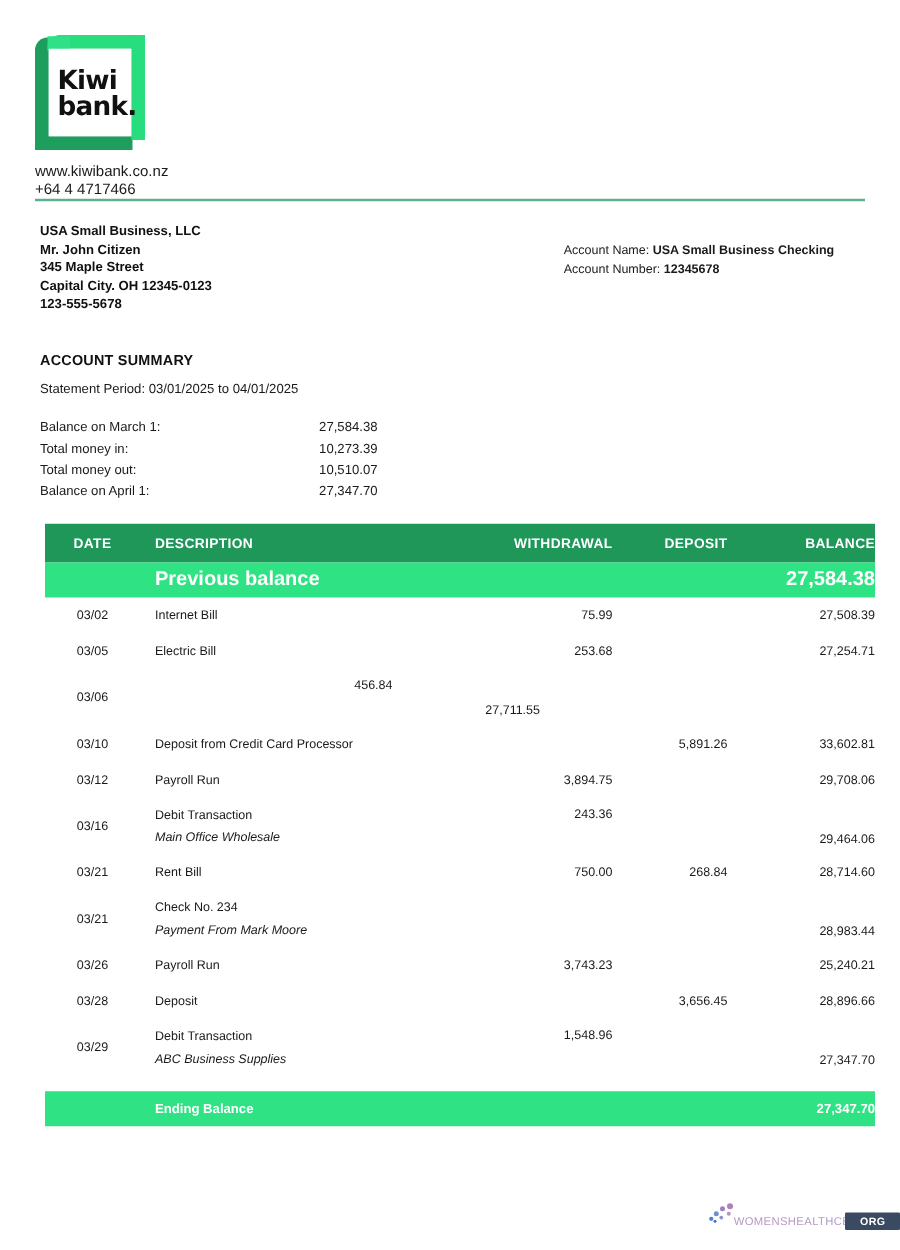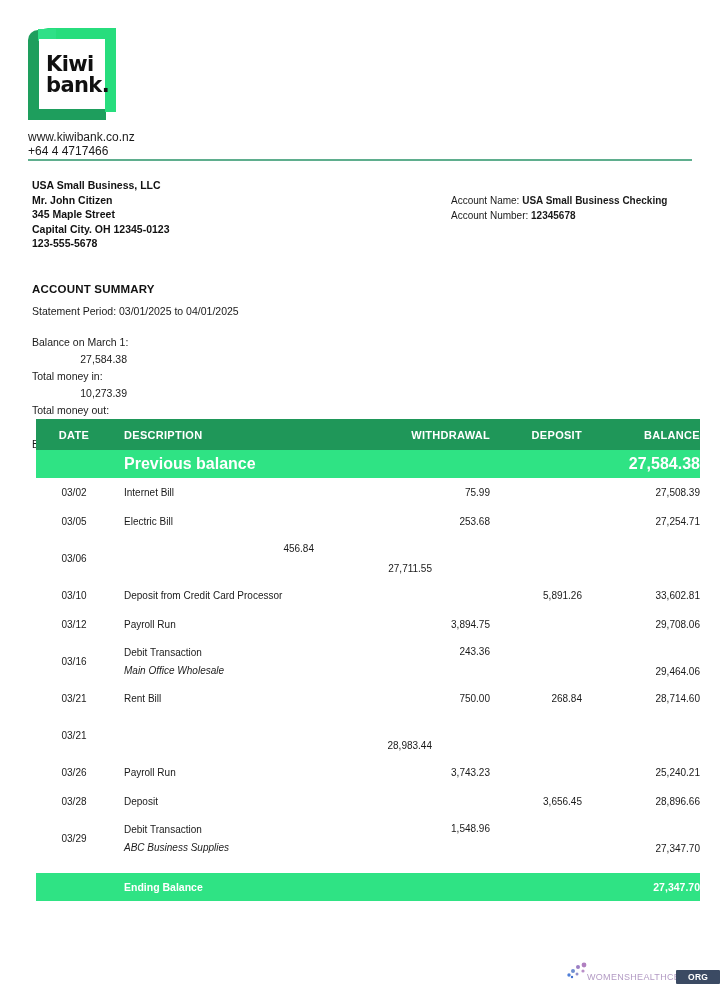--- a/index.html
+++ b/index.html
@@ -148,21 +148,20 @@
     color: #1a1a1a;
   }
   .summary-rows {
     margin-top: 17px;
   }
   .summary-row {
     display: flex;
     font-size: 10.5px;
     line-height: 17px;
     color: #1a1a1a;
-    flex-direction: column;
   }
   .summary-row .s-label { width: 175px; }
   .summary-row .s-val { width: 95px; text-align: right; }
 
   
   .table {
     position: absolute;
     left: 36px;
     top: 419px;
     width: 664px;
@@ -415,20 +414,24 @@
           <div class="c-date">03/21</div>
           <div class="c-desc">
             <span class="d-main">Rent Bill</span>
           </div>
           <div class="c-with">750.00</div>
           <div class="c-dep">268.84</div>
           <div class="c-bal">28,714.60</div>
         </div>
         <div class="row txn two-line">
           <div class="c-date">03/21</div>
+          <div class="c-desc">
+            <span class="d-main">Check No. 234</span>
+            <span class="d-sub">Payment From Mark Moore</span>
+          </div>
           <div class="c-with"></div>
           <div class="c-dep"></div>
           <div class="c-bal">28,983.44</div>
         </div>
         <div class="row txn">
           <div class="c-date">03/26</div>
           <div class="c-desc">
             <span class="d-main">Payroll Run</span>
           </div>
           <div class="c-with">3,743.23</div>

